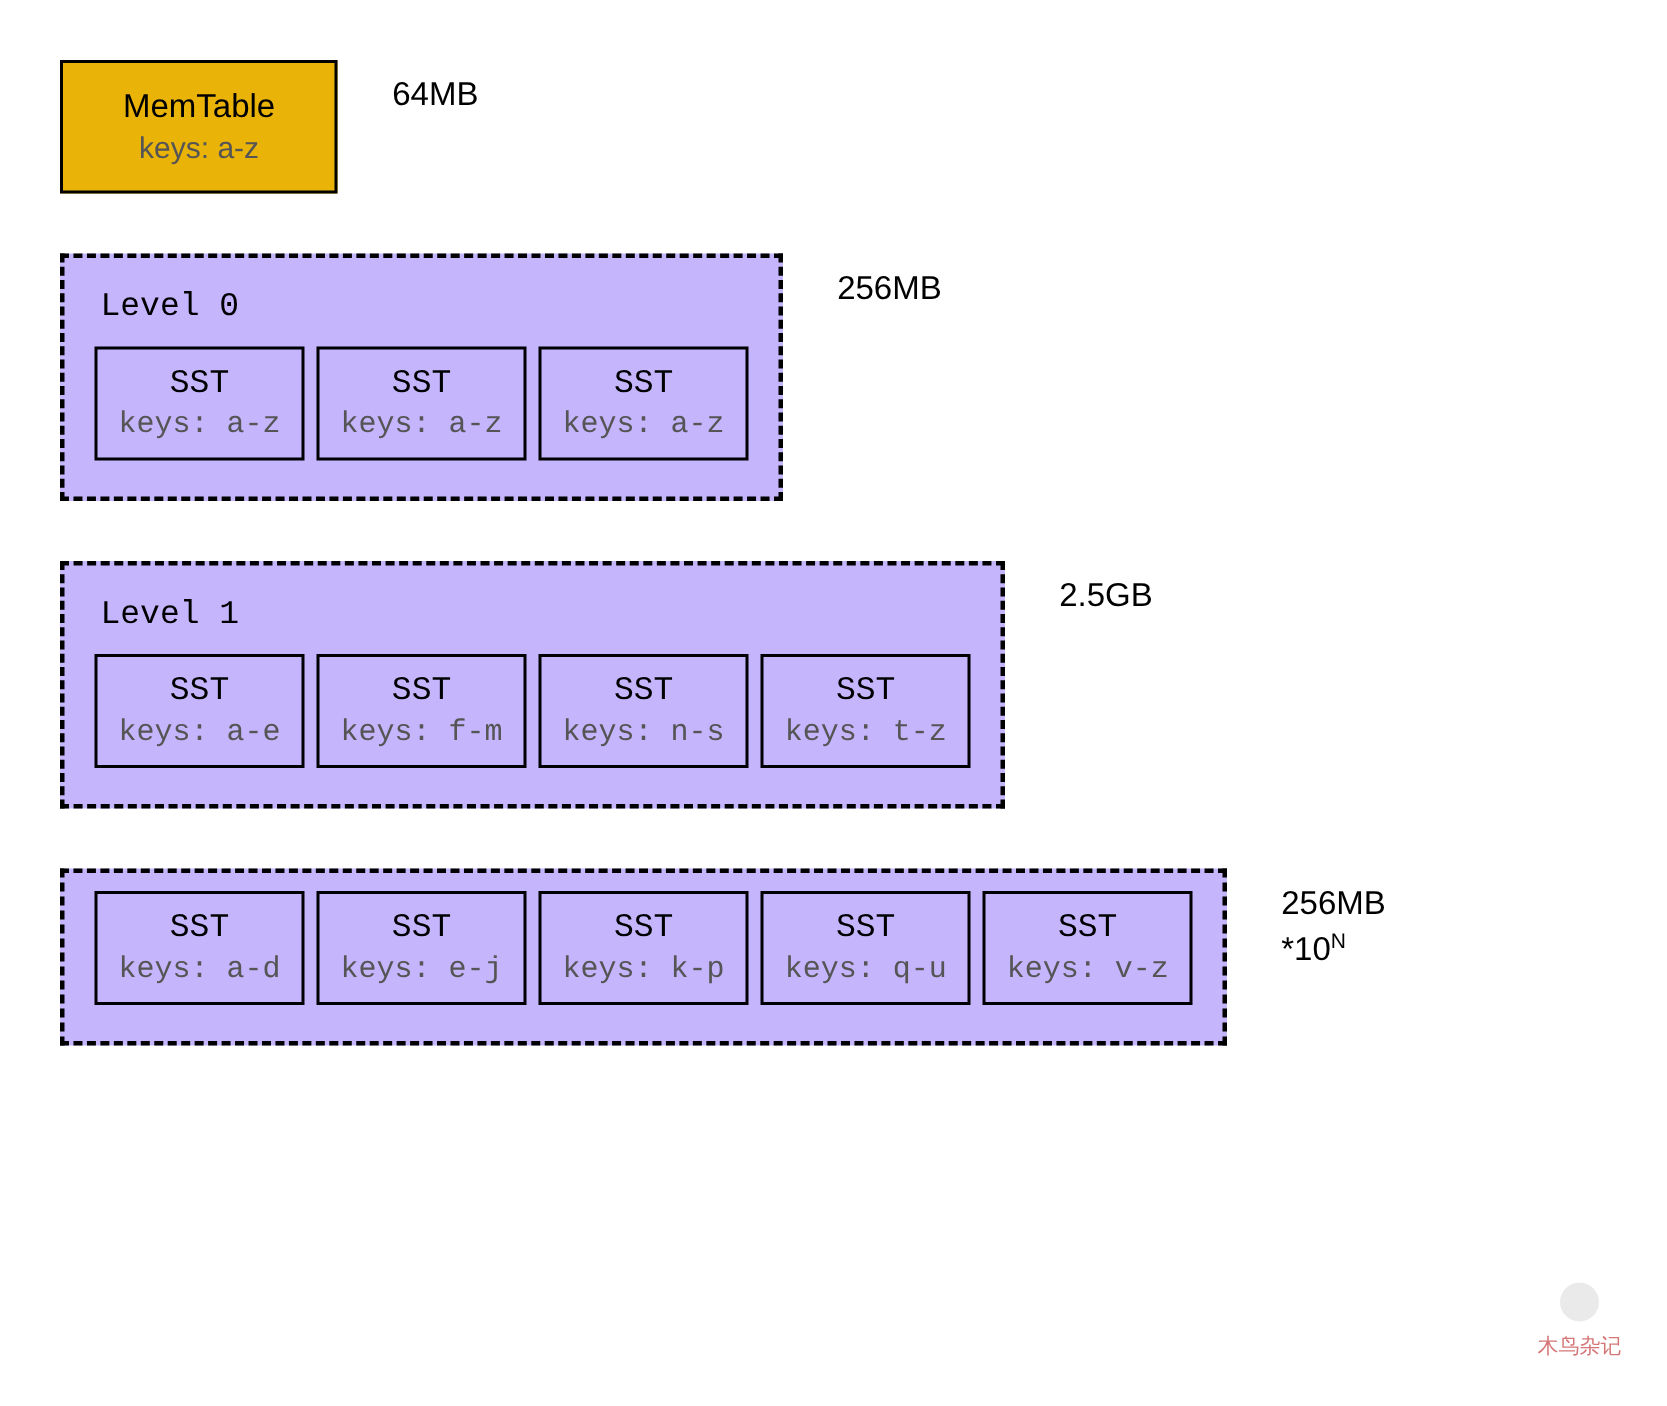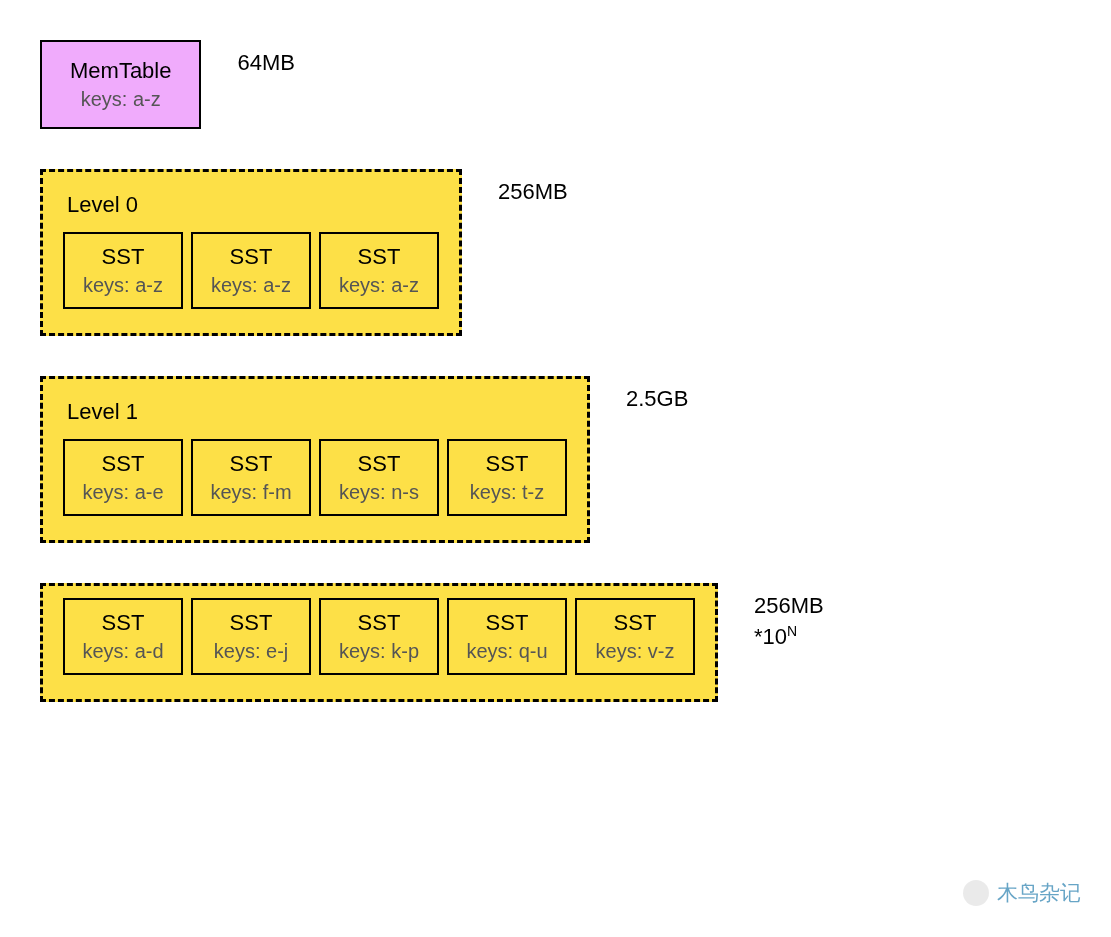--- a/index.html
+++ b/index.html
@@ -11,29 +11,30 @@
     color: #000000;
     width: 1111px;
   }
   .row {
     display: flex;
     align-items: flex-start;
     margin-bottom: 40px;
   }
   .box-solid {
     border: 2px solid #000;
-    padding: 16px 28px;
+    padding: 16px 40px;
     display: inline-block;
     text-align: center;
-    background: #f0abfc;
+    background: #eab308;
   }
   .box-dashed {
     border: 3px dashed #000;
     padding: 12px 20px 24px 20px;
-    background: #fde047;
+    background: #c4b5fd;
+    font-family: Liberation Mono, monospace;
   }
   .level-title {
     font-size: 22px;
     margin: 8px 4px 14px 4px;
     text-align: left;
   }
   .sst-row {
     display: flex;
     gap: 8px;
   }
@@ -59,27 +60,28 @@
     margin-top: 8px;
     line-height: 1.4;
   }
   .size-label sup {
     font-size: 14px;
   }
   .watermark {
     position: fixed;
     right: 30px;
     bottom: 30px;
-    font-size: 21px;
-    color: #0369a1;
+    font-size: 14px;
+    color: #b91c1c;
     opacity: 0.6;
     pointer-events: none;
     display: flex;
     align-items: center;
     gap: 8px;
+    flex-direction: column;
   }
   .watermark-icon {
     width: 26px;
     height: 26px;
     border-radius: 50%;
     background: #ddd;
     display: inline-block;
   }
 </style>
 </head>

